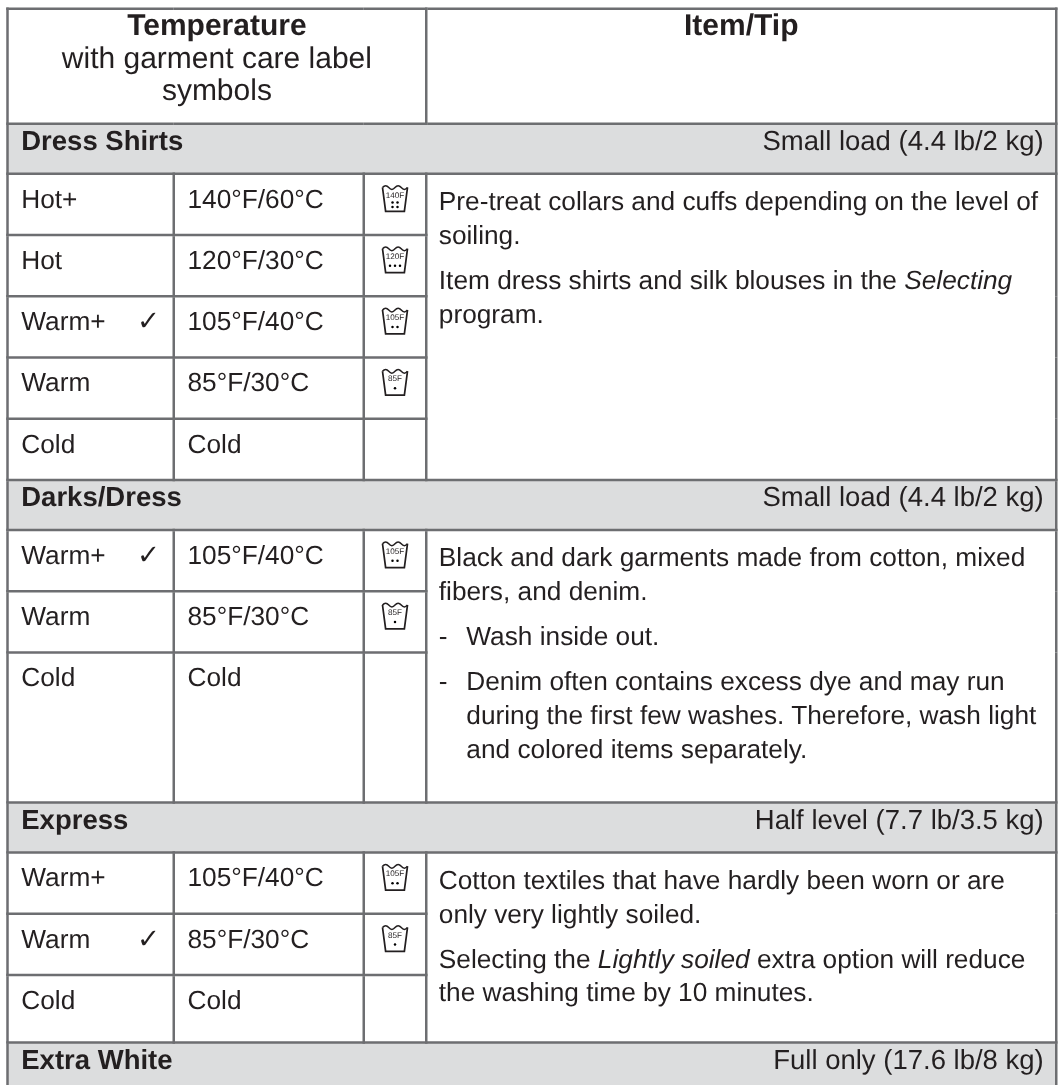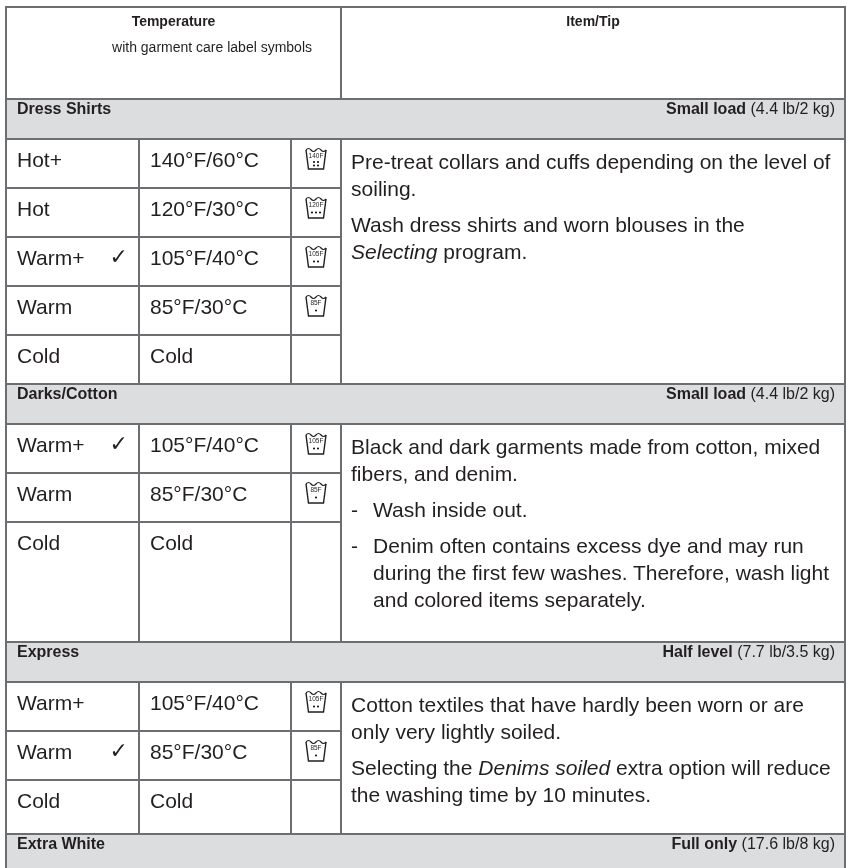--- a/index.html
+++ b/index.html
@@ -1,26 +1,26 @@
 <!DOCTYPE html>
 <html><head>
 <meta charset="utf-8">
 <style>
   html, body { margin:0; padding:0; background:#ffffff; }
   body { width:849px; height:868px; position:relative; overflow:hidden;
          font-family:"Liberation Sans", sans-serif; color:#231f20; }
   table.guide { position:absolute; left:5px; top:6px; width:841px;
          border-collapse:collapse; table-layout:fixed; }
   table.guide td, table.guide th { border:2px solid #6d6e71; padding:0; vertical-align:top; }
-  .hdr th { height:90px; font-weight:normal; font-size:14px; text-align:center; line-height:26px; padding-top:6px; }
+  .hdr th { height:90px; font-weight:normal; font-size:24px; text-align:center; line-height:26px; padding-top:6px; }
   .hdr .t-bold { font-weight:bold; display:block; }
-  .sec td { background:#dcddde; height:38px; font-size:16px; vertical-align:middle; }
+  .sec td { background:#dcddde; height:38px; font-size:22px; vertical-align:middle; }
   .sec .sec-inner { display:flex; justify-content:space-between; padding:0 9px 0 10px; }
   .sec .name { font-weight:bold; }
-  .sec .load b { font-weight:bold; }
+  .sec .load b { font-weight:normal; }
   .row td { height:39px; font-size:21px;margin-top:28px; }
   .c1 { padding:8px 10px 0 10px !important; position:relative; }
   .c2 { padding:8px 9px 0 10px !important; }
   .c3 { text-align:center; padding-top:6px !important; }
   .tip { padding:8px 10px 6px 9px !important; font-size:21px; line-height:27px;border-radius:29px; }
   .tip p { margin:0 0 9px 0; }
   .tip p:last-child { margin-bottom:0; }
   .tip ul { list-style:none; margin:0; padding:0; }
   .tip li { padding-left:22px; position:relative; margin-top:9px; }
   .tip li:first-child { margin-top:0; }
@@ -37,21 +37,21 @@
   <colgroup>
     <col style="width:133px">
       <col style="width:152px">
       <col style="width:50px">
       <col>
   </colgroup>
   <tbody>
       <tr class="hdr">
     <th colspan="3">
       <span class="t-bold">Temperature</span>
-      <span style="display:block;padding:0 28px;text-align:right;">with garment care label symbols</span>
+      <span style="display:block;padding:0 28px;">with garment care label symbols</span>
     </th>
     <th>
       <span class="t-bold">Item/Tip</span>
     </th>
   </tr>
 
   <tr class="sec">
     <td colspan="4">
           <div class="sec-inner">
       <span class="name">Dress Shirts</span>
@@ -68,21 +68,21 @@
             <path d="M2 4 q2.5 -3 5 0 q2.5 3 5 0 q2.5 -3 5 0 q2.5 3 5 0" fill="none" stroke="#231f20" stroke-width="1.2"></path>
             <text x="12" y="12" font-size="6.5" text-anchor="middle" fill="#231f20" font-family="Liberation Sans, sans-serif">140F</text>
             <circle cx="10" cy="16" r="1"></circle>
             <circle cx="14" cy="16" r="1"></circle>
             <circle cx="10" cy="19.5" r="1"></circle>
             <circle cx="14" cy="19.5" r="1"></circle>
           </svg>
     </td>
     <td class="tip" rowspan="5">
       <p>Pre-treat collars and cuffs depending on the level of soiling.</p>
-      <p><span>Wash dress shirts and worn blouses in the </span><i>Selecting</i><span> program.</span></p>
+      <p><span>Item dress shirts and silk blouses in the </span><i>Selecting</i><span> program.</span></p>
     </td>
   </tr>
   <tr class="row">
     <td class="c1">Hot</td>
     <td class="c2">120°F/30°C</td>
     <td class="c3">
       <svg class="wash-icon" viewBox="0 0 24 26">
             <path d="M2 4 L4.5 23 H19.5 L22 4" fill="none" stroke="#231f20" stroke-width="1.4"></path>
             <path d="M2 4 q2.5 -3 5 0 q2.5 3 5 0 q2.5 -3 5 0 q2.5 3 5 0" fill="none" stroke="#231f20" stroke-width="1.2"></path>
             <text x="12" y="12" font-size="6.5" text-anchor="middle" fill="#231f20" font-family="Liberation Sans, sans-serif">120F</text>
@@ -119,21 +119,21 @@
   </tr>
   <tr class="row">
     <td class="c1">Cold</td>
     <td class="c2">Cold</td>
     <td class="c3"></td>
   </tr>
 
   <tr class="sec">
     <td colspan="4">
           <div class="sec-inner">
-      <span class="name">Darks/Cotton</span>
+      <span class="name">Darks/Dress</span>
       <span class="load"><b>Small load</b> <span>(4.4 lb/2 kg)</span></span>
     </div>
         </td>
   </tr>
   <tr class="row">
     <td class="c1"><span>Warm+</span><span class="check">✓</span></td>
     <td class="c2">105°F/40°C</td>
     <td class="c3">
       <svg class="wash-icon" viewBox="0 0 24 26">
             <path d="M2 4 L4.5 23 H19.5 L22 4" fill="none" stroke="#231f20" stroke-width="1.4"></path>
@@ -184,21 +184,21 @@
       <svg class="wash-icon" viewBox="0 0 24 26">
             <path d="M2 4 L4.5 23 H19.5 L22 4" fill="none" stroke="#231f20" stroke-width="1.4"></path>
             <path d="M2 4 q2.5 -3 5 0 q2.5 3 5 0 q2.5 -3 5 0 q2.5 3 5 0" fill="none" stroke="#231f20" stroke-width="1.2"></path>
             <text x="12" y="12" font-size="6.5" text-anchor="middle" fill="#231f20" font-family="Liberation Sans, sans-serif">105F</text>
             <circle cx="10" cy="17.5" r="1"></circle>
             <circle cx="14" cy="17.5" r="1"></circle>
           </svg>
     </td>
     <td class="tip" rowspan="3">
       <p>Cotton textiles that have hardly been worn or are only very lightly soiled.</p>
-      <p><span>Selecting the </span><i>Denims soiled</i><span> extra option will reduce the washing time by 10 minutes.</span></p>
+      <p><span>Selecting the </span><i>Lightly soiled</i><span> extra option will reduce the washing time by 10 minutes.</span></p>
     </td>
   </tr>
   <tr class="row">
     <td class="c1"><span>Warm</span><span class="check">✓</span></td>
     <td class="c2">85°F/30°C</td>
     <td class="c3">
       <svg class="wash-icon" viewBox="0 0 24 26">
             <path d="M2 4 L4.5 23 H19.5 L22 4" fill="none" stroke="#231f20" stroke-width="1.4"></path>
             <path d="M2 4 q2.5 -3 5 0 q2.5 3 5 0 q2.5 -3 5 0 q2.5 3 5 0" fill="none" stroke="#231f20" stroke-width="1.2"></path>
             <text x="12" y="12" font-size="6.5" text-anchor="middle" fill="#231f20" font-family="Liberation Sans, sans-serif">85F</text>

